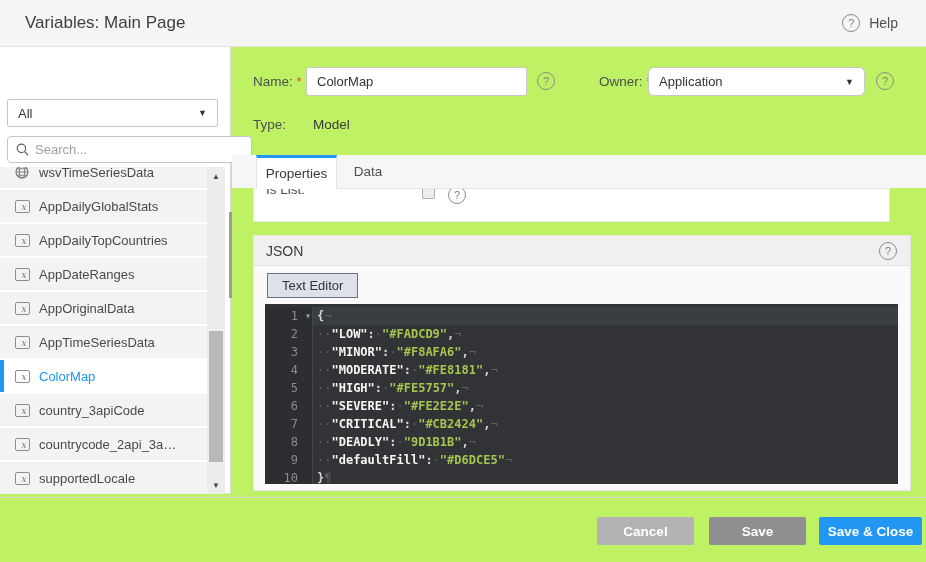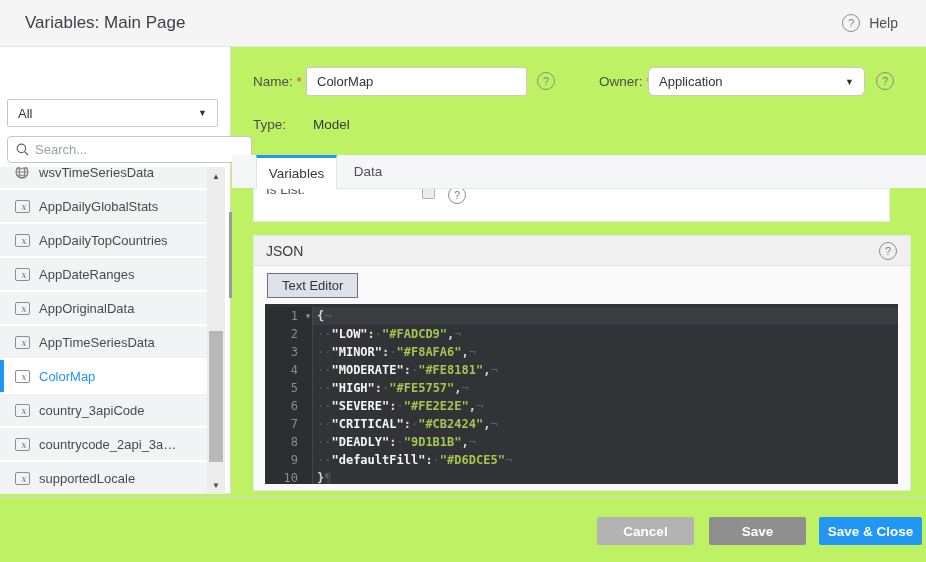--- a/index.html
+++ b/index.html
@@ -274,21 +274,21 @@
   <div class="select" style="left:648px;top:67px;width:217px">
     <span>Application</span>
     <span class="chev">▼</span>
   </div>
   <span class="qicon q-abs" style="left:876px;top:72px">?</span>
 
   <span class="field-label" style="left:253px;top:117px">Type:</span>
   <span class="type-value" style="left:313px;top:117px">Model</span>
 
   <div class="tabbar"></div>
-  <div class="tab-active">Variables</div>
+  <div class="tab-active">Properties</div>
   <div class="tab-plain">Data</div>
 
   <div class="islist-panel">
     <span class="islist-label">Is List:</span>
     <span class="checkbox"></span>
     <span class="qicon q-abs islist-q">?</span>
   </div>
 
   <div class="json-section">
     <div class="json-head">

